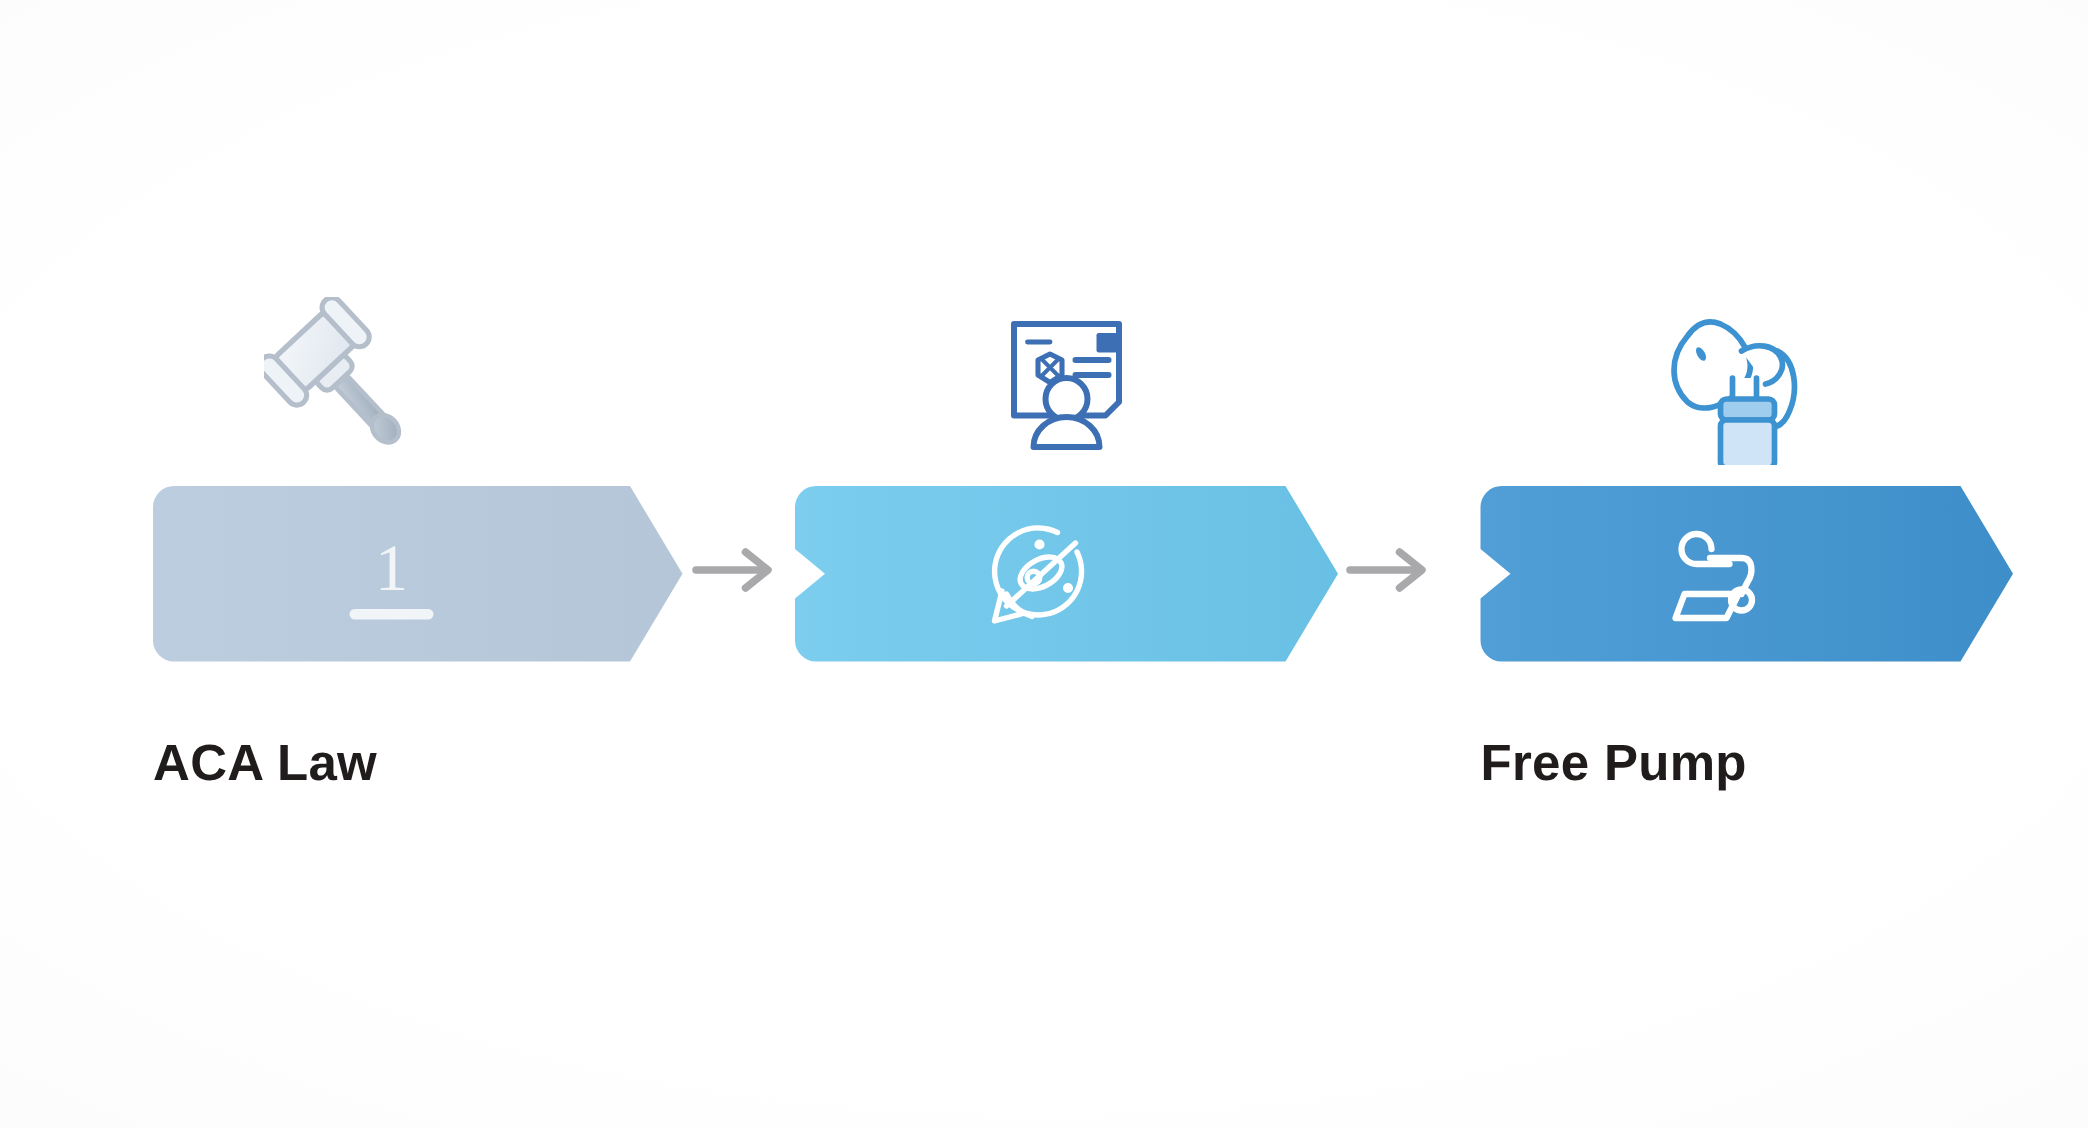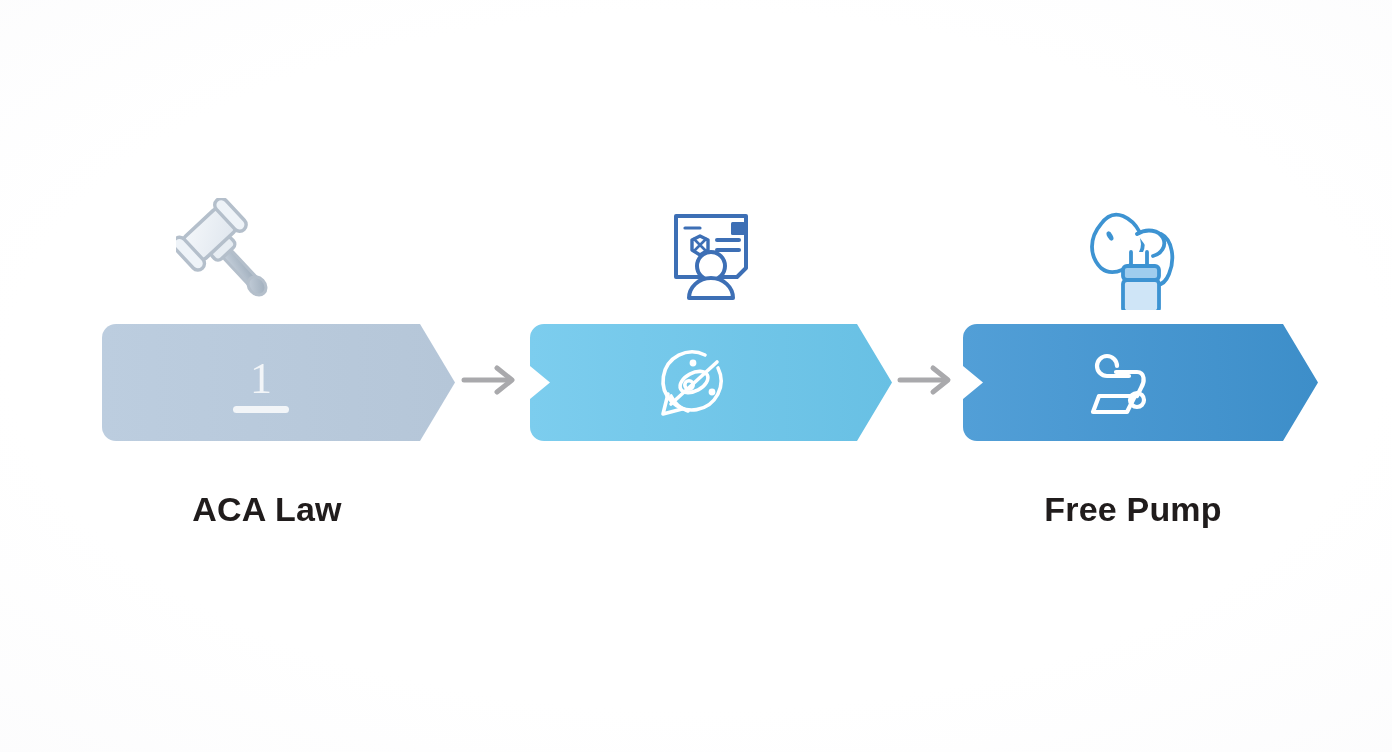--- a/index.html
+++ b/index.html
@@ -102,21 +102,20 @@
     width: 56px;
     height: 7px;
     border-radius: 4px;
     background: #f2f5f8;
   }
 
   
   .caption {
     position: absolute;
     top: 490px;
-    text-align: center;
     font-size: 34px;
     font-weight: bold;
     color: #201c1c;
     letter-spacing: 0.2px;
     white-space: nowrap;
   }
 
   
   .arrow {
     position: absolute;
@@ -258,21 +257,21 @@
 
     <div class="arrow" style="left:898px;">
       <svg viewBox="0 0 62 36">
         <g stroke="#a9a9ac" fill="none" stroke-width="5" stroke-linecap="round" stroke-linejoin="round">
           <line x1="2" y1="18" x2="47" y2="18"></line>
           <polyline points="35,6 50,18 35,30"></polyline>
         </g>
       </svg>
     </div>
 
-    <div class="step" style="left:963px; width:355px;text-decoration:underline;">
+    <div class="step" style="left:987px; width:355px;text-decoration:underline;">
 
       <div class="top-icon" style="left:0; width:340px;">
         <svg width="108" height="116" viewBox="0 0 108 116">
           <g fill="none" stroke="#3d93d2" stroke-width="3.8" stroke-linecap="round" stroke-linejoin="round">
 
             <path d="M 22 30 C 10 44 10 62 22 74 C 34 84 54 74 62 58 C 68 46 58 28 44 22 C 34 18 27 23 22 30 Z" fill="#ffffff"></path>
             <ellipse cx="31" cy="42" rx="2.6" ry="5" transform="rotate(-30 31 42)" fill="#3d93d2" stroke="none"></ellipse>
 
             <path d="M 58 40 C 68 34 80 36 84 44 C 88 52 82 60 74 62" fill="#ffffff"></path>
 

